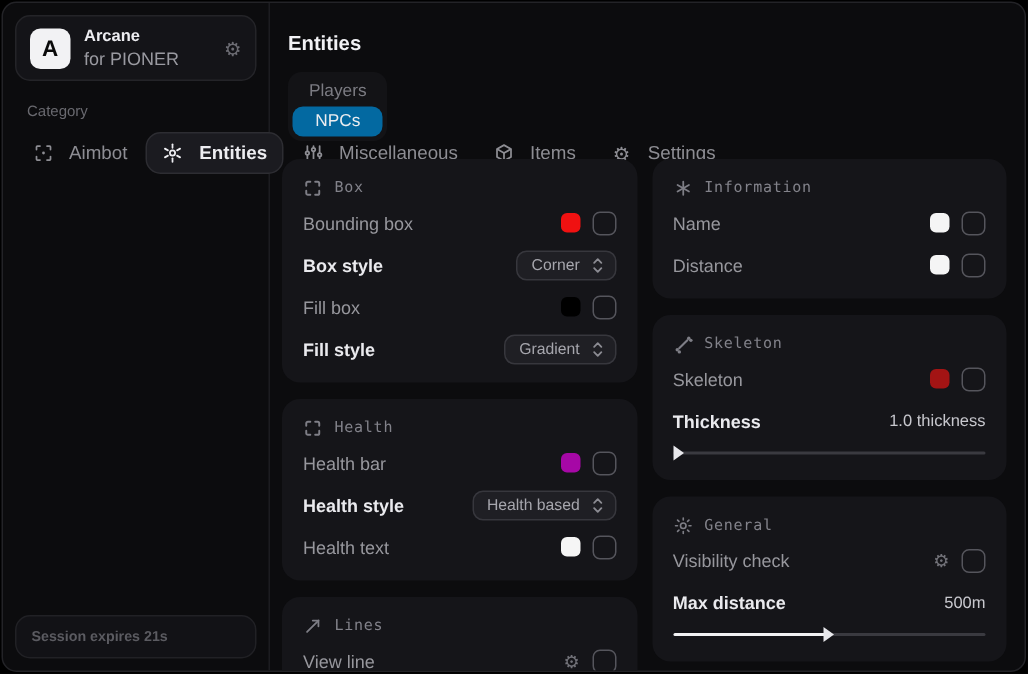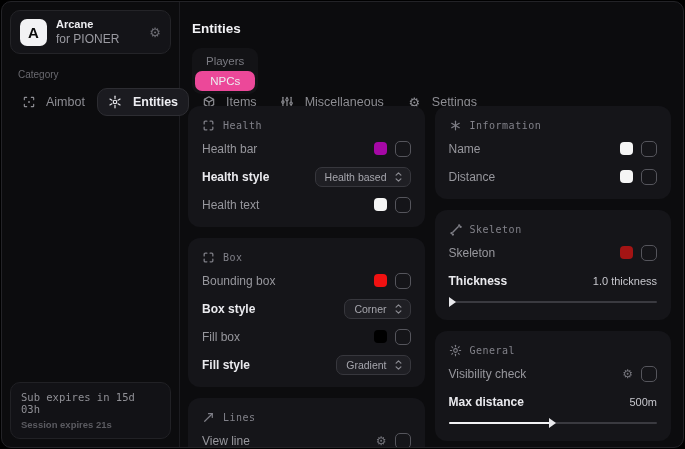--- a/index.html
+++ b/index.html
@@ -24,21 +24,21 @@
   .nav-item .nicon svg { display:block; }
   .side-spacer { flex:1; }
   .side-footer { background:#121216; border:1px solid #212125; border-radius:10px; padding:8px 10px; display:flex; flex-direction:column; gap:4px; }
   .foot1 { font-family:"DejaVu Sans Mono", monospace; font-size:10.5px; color:#909096; }
   .foot2 { font-size:9.5px; color:#5b5b61; font-weight:bold; }
   
   .main { flex:1; padding:13px 12px 10px 8px; overflow:hidden; }
   .page-title { color:#f2f2f5; font-size:13.5px; font-weight:bold; margin:6px 0 0 4px; }
   .tabs { display:inline-flex; gap:0; background:#131316; border-radius:9px; padding:3px; margin:12px 0 0 4px;flex-direction:column; }
   .tab { border:none; background:transparent; color:#7b7b82; font-size:11.5px; padding:4px 11px; border-radius:7px; cursor:pointer; font-family:inherit; }
-  .tab.active { background:#ec4899; color:#ecedf0; }
+  .tab.active { background:#0369a1; color:#ecedf0; }
   .grid { display:flex; gap:10px; margin-top:12px; }
   .col { flex:1; display:flex; flex-direction:column; gap:11px; min-width:0; }
   .card { background:#151519; border-radius:12px; padding:10px 14px 11px; }
   .card-head { display:flex; align-items:center; gap:8px; color:#82828a; margin:3px 0 4px; }
   .card-head .cicon { display:flex; color:#7e7e86; }
   .ctitle { font-family:"DejaVu Sans Mono", monospace; font-size:10px; letter-spacing:0.5px; }
   .row { display:flex; align-items:center; justify-content:space-between; height:23px; margin-top:5px; }
   .lbl { font-size:12px; color:#97979d; }
   .lbl.bright { color:#eaeaee; font-weight:bold; }
   .ctrl { display:flex; align-items:center; gap:8px; }
@@ -92,69 +92,116 @@
               <path d="M3.3 7l3.5 2"></path>
               <path d="M17.2 15l3.5 2"></path>
               <path d="M3.3 17l3.5-2"></path>
               <path d="M17.2 9l3.5-2"></path>
           </svg>
         </span>
         <span>Entities</span>
       </div>
       <div class="nav-item">
         <span class="nicon">
-          <svg width="14" height="14" viewBox="0 0 24 24" fill="none" stroke="currentColor" stroke-width="2" stroke-linejoin="round">
-            <path d="M12 3l8 4.5v9L12 21l-8-4.5v-9L12 3z"></path>
-              <path d="M4 7.5l8 4.5 8-4.5"></path>
-              <path d="M12 12v9"></path>
-          </svg>
-        </span>
-        <span>Items</span>
-      </div>
-      <div class="nav-item">
-        <span class="nicon">
           <svg width="14" height="14" viewBox="0 0 24 24" fill="none" stroke="currentColor" stroke-width="2" stroke-linecap="round">
             <path d="M5 4v6"></path>
               <path d="M5 14v6"></path>
               <circle cx="5" cy="12" r="2"></circle>
               <path d="M12 4v2"></path>
               <path d="M12 10v10"></path>
               <circle cx="12" cy="8" r="2"></circle>
               <path d="M19 4v8"></path>
               <path d="M19 16v4"></path>
               <circle cx="19" cy="14" r="2"></circle>
           </svg>
         </span>
         <span>Miscellaneous</span>
       </div>
       <div class="nav-item">
+        <span class="nicon">
+          <svg width="14" height="14" viewBox="0 0 24 24" fill="none" stroke="currentColor" stroke-width="2" stroke-linejoin="round">
+            <path d="M12 3l8 4.5v9L12 21l-8-4.5v-9L12 3z"></path>
+              <path d="M4 7.5l8 4.5 8-4.5"></path>
+              <path d="M12 12v9"></path>
+          </svg>
+        </span>
+        <span>Items</span>
+      </div>
+      <div class="nav-item">
         <span class="nicon" style="font-size:13px;">⚙</span>
         <span>Settings</span>
       </div>
     </nav>
 
     <div class="side-spacer"></div>
 
     <div class="side-footer">
-      <span class="foot1">Sub expires in 15d 03h</span>
       <span class="foot2">Session expires 21s</span>
     </div>
   </aside>
 
   <main class="main">
     <h1 class="page-title">Entities</h1>
 
     <div class="tabs">
       <button class="tab">Players</button>
       <button class="tab active">NPCs</button>
     </div>
 
     <div class="grid">
 
       <div class="col">
+
+        <section class="card">
+          <div class="card-head">
+            <span class="cicon">
+              <svg width="13" height="13" viewBox="0 0 24 24" fill="none" stroke="currentColor" stroke-width="2.4" stroke-linecap="round">
+                <path d="M4 9V6a2 2 0 0 1 2-2h3"></path>
+                  <path d="M15 4h3a2 2 0 0 1 2 2v3"></path>
+                  <path d="M20 15v3a2 2 0 0 1-2 2h-3"></path>
+                  <path d="M9 20H6a2 2 0 0 1-2-2v-3"></path>
+              </svg>
+            </span>
+            <span class="ctitle">Box</span>
+          </div>
+          <div class="row">
+            <span class="lbl">Bounding box</span>
+            <span class="ctrl">
+              <span class="swatch" style="background: rgb(240, 17, 17);"></span>
+              <span class="checkbox"></span>
+            </span>
+          </div>
+          <div class="row">
+            <span class="lbl bright">Box style</span>
+            <button class="dropdown">
+              <span>Corner</span>
+              <svg width="9" height="12" viewBox="0 0 14 20" fill="none" stroke="currentColor" stroke-width="2" stroke-linecap="round" stroke-linejoin="round">
+                  <path d="M3 7l4-4 4 4"></path>
+                  <path d="M3 13l4 4 4-4"></path>
+                </svg>
+            </button>
+          </div>
+          <div class="row">
+            <span class="lbl">Fill box</span>
+            <span class="ctrl">
+              <span class="swatch" style="background: rgb(0, 0, 0);"></span>
+              <span class="checkbox"></span>
+            </span>
+          </div>
+          <div class="row">
+            <span class="lbl bright">Fill style</span>
+            <button class="dropdown">
+              <span>Gradient</span>
+              <svg width="9" height="12" viewBox="0 0 14 20" fill="none" stroke="currentColor" stroke-width="2" stroke-linecap="round" stroke-linejoin="round">
+                  <path d="M3 7l4-4 4 4"></path>
+                  <path d="M3 13l4 4 4-4"></path>
+                </svg>
+            </button>
+          </div>
+        </section>
 
         <section class="card">
           <div class="card-head">
             <span class="cicon">
               <svg width="13" height="13" viewBox="0 0 24 24" fill="none" stroke="currentColor" stroke-width="2.4" stroke-linecap="round">
                 <path d="M4 9V6a2 2 0 0 1 2-2h3"></path>
                   <path d="M15 4h3a2 2 0 0 1 2 2v3"></path>
                   <path d="M20 15v3a2 2 0 0 1-2 2h-3"></path>
                   <path d="M9 20H6a2 2 0 0 1-2-2v-3"></path>
               </svg>
@@ -177,68 +224,20 @@
                   <path d="M3 13l4 4 4-4"></path>
                 </svg>
             </button>
           </div>
           <div class="row">
             <span class="lbl">Health text</span>
             <span class="ctrl">
               <span class="swatch" style="background: rgb(245, 245, 245);"></span>
               <span class="checkbox"></span>
             </span>
-          </div>
-        </section>
-
-        <section class="card">
-          <div class="card-head">
-            <span class="cicon">
-              <svg width="13" height="13" viewBox="0 0 24 24" fill="none" stroke="currentColor" stroke-width="2.4" stroke-linecap="round">
-                <path d="M4 9V6a2 2 0 0 1 2-2h3"></path>
-                  <path d="M15 4h3a2 2 0 0 1 2 2v3"></path>
-                  <path d="M20 15v3a2 2 0 0 1-2 2h-3"></path>
-                  <path d="M9 20H6a2 2 0 0 1-2-2v-3"></path>
-              </svg>
-            </span>
-            <span class="ctitle">Box</span>
-          </div>
-          <div class="row">
-            <span class="lbl">Bounding box</span>
-            <span class="ctrl">
-              <span class="swatch" style="background: rgb(240, 17, 17);"></span>
-              <span class="checkbox"></span>
-            </span>
-          </div>
-          <div class="row">
-            <span class="lbl bright">Box style</span>
-            <button class="dropdown">
-              <span>Corner</span>
-              <svg width="9" height="12" viewBox="0 0 14 20" fill="none" stroke="currentColor" stroke-width="2" stroke-linecap="round" stroke-linejoin="round">
-                  <path d="M3 7l4-4 4 4"></path>
-                  <path d="M3 13l4 4 4-4"></path>
-                </svg>
-            </button>
-          </div>
-          <div class="row">
-            <span class="lbl">Fill box</span>
-            <span class="ctrl">
-              <span class="swatch" style="background: rgb(0, 0, 0);"></span>
-              <span class="checkbox"></span>
-            </span>
-          </div>
-          <div class="row">
-            <span class="lbl bright">Fill style</span>
-            <button class="dropdown">
-              <span>Gradient</span>
-              <svg width="9" height="12" viewBox="0 0 14 20" fill="none" stroke="currentColor" stroke-width="2" stroke-linecap="round" stroke-linejoin="round">
-                  <path d="M3 7l4-4 4 4"></path>
-                  <path d="M3 13l4 4 4-4"></path>
-                </svg>
-            </button>
           </div>
         </section>
 
         <section class="card">
           <div class="card-head">
             <span class="cicon">
               <svg width="13" height="13" viewBox="0 0 24 24" fill="none" stroke="currentColor" stroke-width="2.2" stroke-linecap="round">
                 <path d="M5 19L19 5"></path>
                   <path d="M12 5h7v7"></path>
               </svg>

